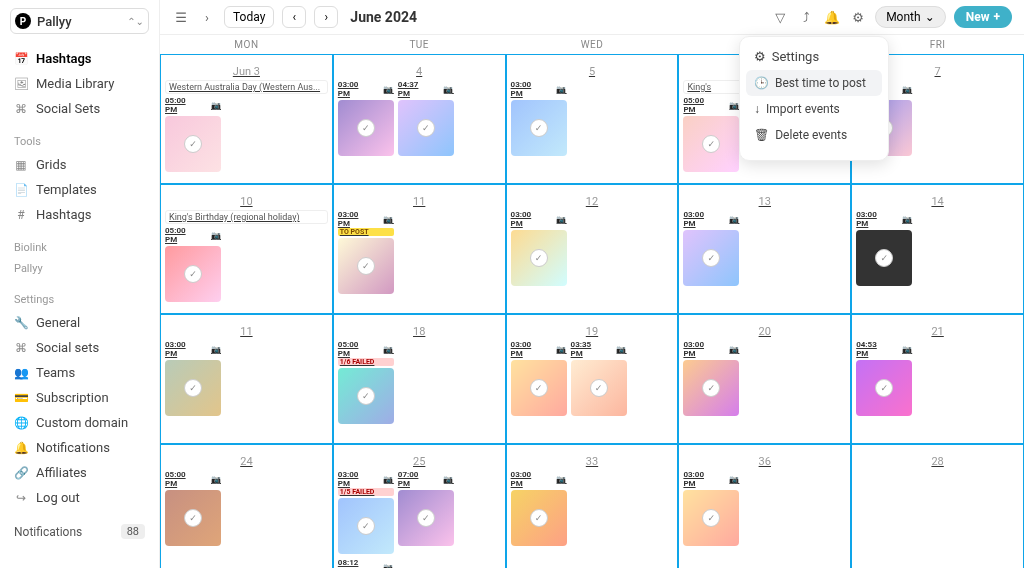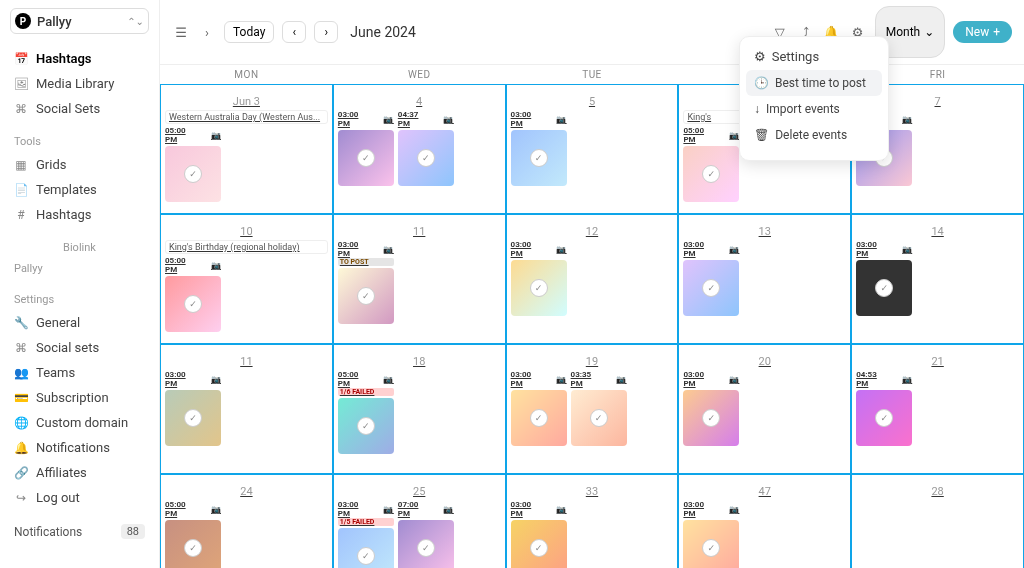--- a/index.html
+++ b/index.html
@@ -18,39 +18,39 @@
 .nav-item .ico { width:14px; text-align:center; color:#888; font-size:12px; }
 .notif-footer { display:flex; justify-content:space-between; align-items:center; padding:4px 4px; color:#555; font-size:12px; }
 .notif-count { background:#eee; border-radius:4px; padding:1px 6px; font-size:11px; }
 
 
 .main { flex:1; display:flex; flex-direction:column; position:relative; }
 .topbar { display:flex; align-items:center; gap:8px; padding:6px 12px; border-bottom:1px solid #eee; }
 .tb-btn { border:1px solid #ddd; background:#fff; border-radius:6px; padding:3px 8px; font-size:12px; cursor:pointer; display:inline-flex; align-items:center; gap:4px; }
 .tb-chev { width:24px; justify-content:center; }
 .tb-icon { width:18px; text-align:center; color:#666; cursor:pointer; }
-.tb-title { font-size:14px; font-weight:400; margin-left:4px;text-align:center; }
+.tb-title { font-size:14px; font-weight:700; margin-left:4px;text-align:center; }
 .spacer { flex:1; }
-.new-btn { background:#3fb1c9; color:#fff; border:none; border-radius:14px; padding:4px 12px; font-size:12px; cursor:pointer; display:inline-flex; align-items:center; gap:4px; }
-.month-btn { border:1px solid #ddd; border-radius:14px; padding:18px 10px; font-size:12px; cursor:pointer; display:inline-flex; gap:4px; align-items:center; }
+.new-btn { background:#3fb1c9; color:#fff; border:none; border-radius:14px; padding:4px 12px; font-size:12px; cursor:pointer; display:inline-flex; align-items:center; gap:4px;font-weight:bold; }
+.month-btn { border:1px solid #ddd; border-radius:14px; padding:3px 10px; font-size:12px; cursor:pointer; display:inline-flex; gap:4px; align-items:center; }
 
 
 .cal { flex:1; overflow:auto; }
 .cal-head { display:grid; grid-template-columns:repeat(5,1fr); }
 .cal-head div { text-align:center; font-size:10px; letter-spacing:0.5px; color:#888; padding:4px; }
 .cal-grid { display:grid; grid-template-columns:repeat(5,1fr); grid-auto-rows:130px; }
 .cell { border:1px solid #0ea5e9; padding:10px 4px; position:relative; overflow:hidden;text-decoration:underline; }
 .daynum { text-align:center; font-size:11px; color:#999; margin-bottom:2px; }
 .holiday { font-size:9px; background:#fff; border:1px solid #eee; border-radius:3px; padding:1px 3px; color:#555; white-space:nowrap; overflow:hidden; text-overflow:ellipsis; margin-bottom:2px; }
 .posts { display:flex; gap:4px; flex-wrap:wrap; }
 .post { width:56px; }
 .post-time { font-size:8px; font-weight:700; display:flex; align-items:center; gap:12px; }
 .post-time .plat { font-size:8px; }
 .post-tag { font-size:7px; font-weight:700; padding:0 2px; border-radius:2px; white-space:nowrap; overflow:hidden; text-overflow:ellipsis;}
-.tag-topost { background:#e5e5e5; color:#7a4a00; }
+.tag-topost { background:#fde047; color:#7a4a00; }
 .tag-failed { background:#ffd1d1; color:#a00; }
 .thumb { width:56px; height:56px; border-radius:4px; margin-top:2px; position:relative; display:flex; align-items:center; justify-content:center; }
 .thumb::after { content:"✓"; position:absolute; width:16px; height:16px; border-radius:50%; background:#fff; border:1px solid #ccc; color:#888; font-size:9px; display:flex; align-items:center; justify-content:center; }
 
 
 .popover { position:absolute; top:36px; right:135px; width:150px; background:#fff; border:1px solid #eee; border-radius:10px; box-shadow:0 4px 16px rgba(0,0,0,0.12); padding:6px; z-index:10; }
 .pop-head { font-size:13px; padding:6px 8px; color:#444; display:flex; gap:6px; align-items:center;}
 .pop-item { font-size:12px; padding:6px 8px; border-radius:6px; cursor:pointer; display:flex; gap:6px; align-items:center; color:#444; }
 .pop-item.active { background:#f2f3f5; }
 .pop-sep { height:6px; }
@@ -98,21 +98,21 @@
       <div class="nav-item">
         <span class="ico">📄</span>
         <span>Templates</span>
       </div>
       <div class="nav-item">
         <span class="ico">#</span>
         <span>Hashtags</span>
       </div>
     </div>
   <div class="nav-group" id="nav-loose">
-      <div class="nav-heading" style="cursor: pointer; text-align: center;"><span>Biolink</span></div>
+      <div class="nav-heading" style="cursor: pointer;"><span>Biolink</span></div>
       <div class="nav-heading" style="cursor: pointer;"><span>Pallyy</span></div>
     </div>
   <div class="nav-heading">Settings</div>
   <div class="nav-group" id="nav-settings">
       <div class="nav-item">
         <span class="ico">🔧</span>
         <span>General</span>
       </div>
       <div class="nav-item">
         <span class="ico">⌘</span>
@@ -170,22 +170,22 @@
       </button>
     <button class="new-btn">
         <span>New</span>
         <span>+</span>
       </button>
   </div>
 
   <div class="cal">
     <div class="cal-head" id="cal-head">
         <div>MON</div>
+        <div>TUE</div>
         <div>WED</div>
-        <div>TUE</div>
         <div>THU</div>
         <div>FRI</div>
       </div>
     <div class="cal-grid" id="cal-grid">
         <div class="cell">
           <div class="daynum">Jun 3</div>
           <div class="holiday">Western Australia Day (Western Aus...</div>
           <div class="posts">
             <div class="post">
               <div class="post-time">
@@ -426,21 +426,21 @@
             <div class="post">
               <div class="post-time">
                 <span>03:00 PM</span>
                 <span class="plat">📷</span>
               </div>
               <div class="thumb g18"></div>
             </div>
           </div>
         </div>
         <div class="cell">
-          <div class="daynum">47</div>
+          <div class="daynum">36</div>
           <div class="posts">
             <div class="post">
               <div class="post-time">
                 <span>03:00 PM</span>
                 <span class="plat">📷</span>
               </div>
               <div class="thumb g16"></div>
             </div>
           </div>
         </div>

